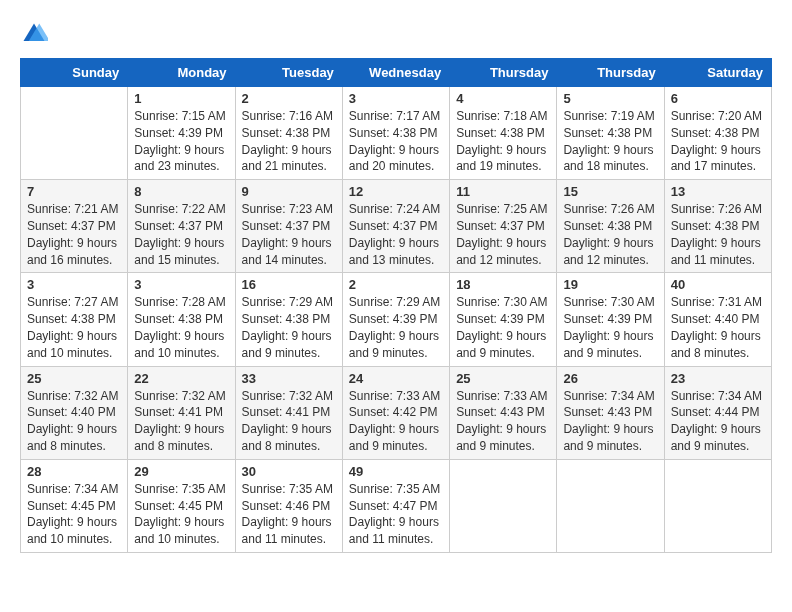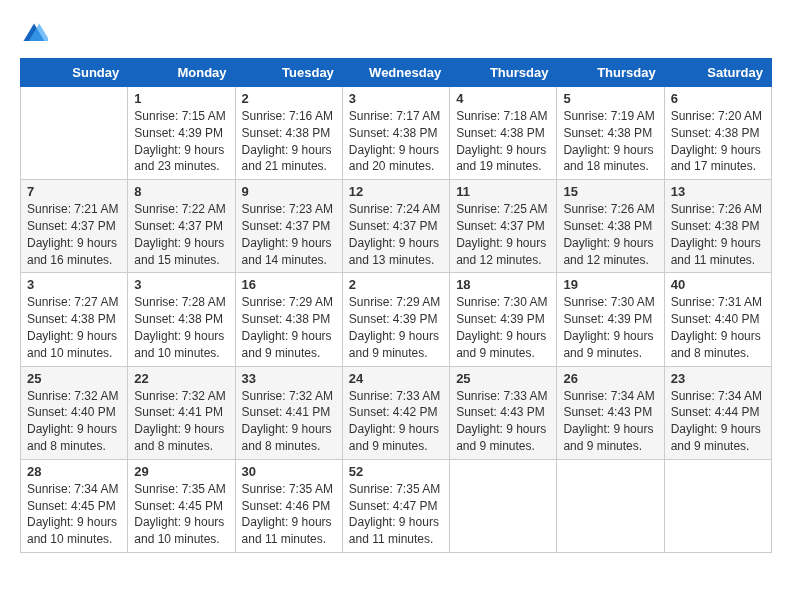--- a/index.html
+++ b/index.html
@@ -245,21 +245,21 @@
         </td>
         <td>
           <span class="day-number">29</span>
           <div class="day-info">Sunrise: 7:35 AM<br>Sunset: 4:45 PM<br>Daylight: 9 hours and 10 minutes.</div>
         </td>
         <td>
           <span class="day-number">30</span>
           <div class="day-info">Sunrise: 7:35 AM<br>Sunset: 4:46 PM<br>Daylight: 9 hours and 11 minutes.</div>
         </td>
         <td>
-          <span class="day-number">52</span>
+          <span class="day-number">49</span>
           <div class="day-info">Sunrise: 7:35 AM<br>Sunset: 4:47 PM<br>Daylight: 9 hours and 11 minutes.</div>
         </td>
         <td class="empty-cell"></td>
         <td class="empty-cell"></td>
         <td class="empty-cell"></td>
       </tr>
     </tbody>
 </table>
 
 </body></html>

